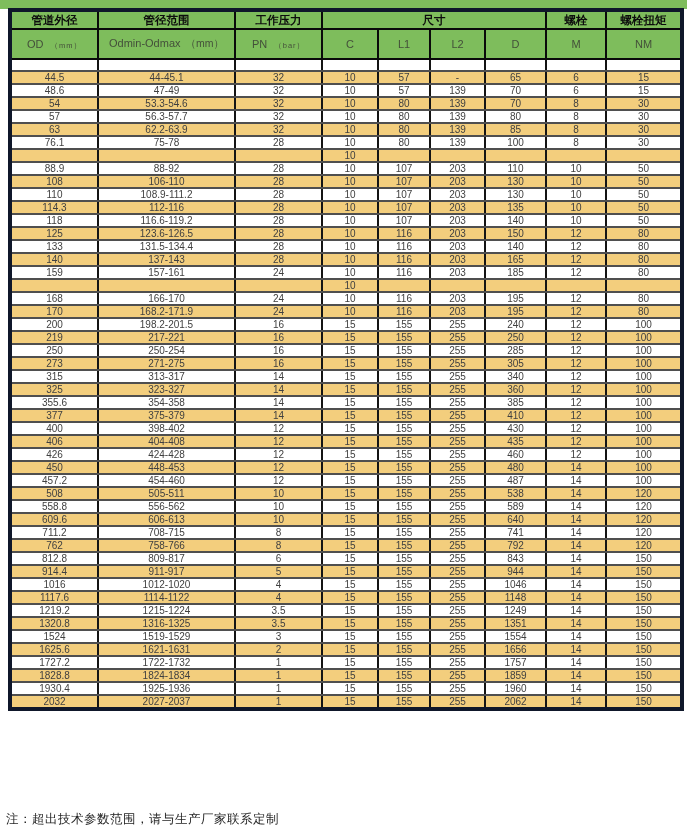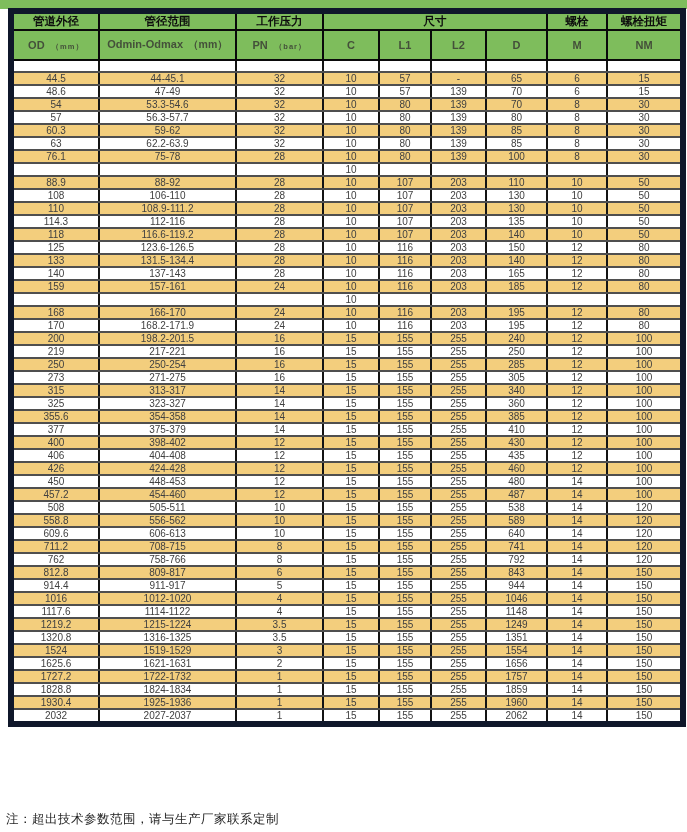--- a/index.html
+++ b/index.html
@@ -14,42 +14,42 @@
   .top-strip {
     position: absolute; top: 0; left: 0;
     width: 687px; height: 9px;
     background: #7EBD5C;
   }
   table.spec {
     position: absolute; top: 8px; left: 8px;
     width: 672px;
     border-collapse: collapse;
     table-layout: fixed;
-    border: 6px solid #0f172a;
+    border: 4px solid #0f172a;
   }
   th, td {
     padding: 0;
     text-align: center;
     vertical-align: middle;
     overflow: hidden;
     white-space: nowrap;
   }
   thead th {
     background: #7EBD5C;
     border: 2px solid #0a0a0a;
   }
   tr.group-row th {
     height: 19px;
     font-size: 11.5px;
     font-weight: bold;
     color: #0d0d0d;
   }
   tr.sub-row th {
     height: 30px;
-    font-weight: bold;
+    font-weight: normal;
     font-size: 11px;
     color: #44503a;
   }
   .unit { font-size: 7.5px; margin-left: 7px; letter-spacing: 1px; }
   .unit-lg { font-size: 10.5px; margin-left: 5px; letter-spacing: 0; }
   tbody td {
     height: 12px;
     font-size: 10px;
     color: #404040;
     background: #ffffff;
@@ -156,31 +156,20 @@
         <td>56.3-57.7</td>
         <td>32</td>
         <td>10</td>
         <td>80</td>
         <td>139</td>
         <td>80</td>
         <td>8</td>
         <td>30</td>
       </tr>
       <tr>
-        <td>60.3</td>
-        <td>59-62</td>
-        <td>32</td>
-        <td>10</td>
-        <td>80</td>
-        <td>139</td>
-        <td>85</td>
-        <td>8</td>
-        <td>30</td>
-      </tr>
-      <tr>
         <td>63</td>
         <td>62.2-63.9</td>
         <td>32</td>
         <td>10</td>
         <td>80</td>
         <td>139</td>
         <td>85</td>
         <td>8</td>
         <td>30</td>
       </tr>

